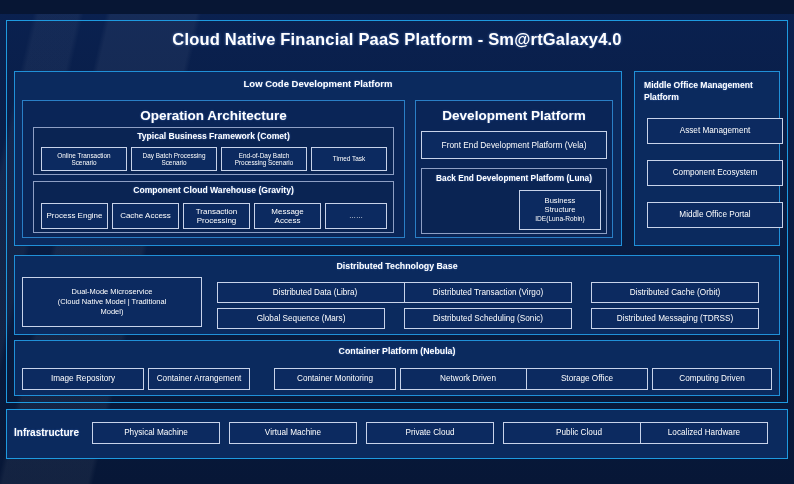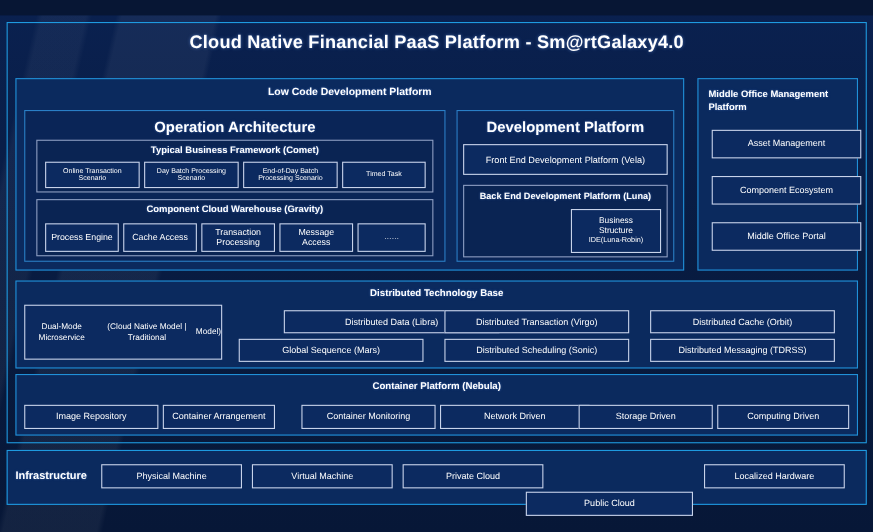--- a/index.html
+++ b/index.html
@@ -115,21 +115,21 @@
   #midoffice-title { position:absolute; left:9px; top:8px; width:128px; text-align:left;
                      font-size:8.6px; line-height:1.35; }
   .mo-cell { left: 647px; width: 136px; height: 26px; font-size: 8.2px; }
 
   
   #dtb { left: 14px; top: 255px; width: 766px; height: 80px; }
   #dtb-title { position:absolute; left:0; top:5px; width:100%; font-size:8.8px; }
 
   #dualmode { position:absolute; left: 22px; top: 277px; width: 180px; height: 50px;
               border:1px solid #c8d3ea; background:#0c2a60; color:#fff;
-              display:flex; flex-direction:row; align-items:center; justify-content:center;
+              display:flex; flex-direction:column; align-items:center; justify-content:center;
               text-align:center; font-size:7.5px; line-height:1.35; }
 
   .dtb-cell { height: 21px; font-size: 8.2px; }
   .dtb-row1 { top: 282px; }
   .dtb-row2 { top: 308px; }
 
   
   #cplat { left: 14px; top: 340px; width: 766px; height: 56px; }
   #cplat-title { position:absolute; left:0; top:5px; width:100%; font-size:8.8px; }
   .cp-cell { top: 368px; height: 22px; font-size: 8.2px; }
@@ -199,39 +199,39 @@
 
   <div class="panel" id="dtb">
     <div class="panel-title" id="dtb-title">Distributed Technology Base</div>
   </div>
   <div id="dualmode">
     <span>Dual-Mode Microservice</span>
     <span>(Cloud Native Model | Traditional</span>
     <span>Model)</span>
   </div>
 
-  <div class="cell dtb-cell dtb-row1" style="left:217px; width:196px;margin-left:41px;">Distributed Data (Libra)</div>
+  <div class="cell dtb-cell dtb-row1" style="left:217px; width:196px;">Distributed Data (Libra)</div>
   <div class="cell dtb-cell dtb-row1" style="left:404px; width:168px;">Distributed Transaction (Virgo)</div>
   <div class="cell dtb-cell dtb-row1" style="left:591px; width:168px;">Distributed Cache (Orbit)</div>
 
   <div class="cell dtb-cell dtb-row2" style="left:217px; width:168px;">Global Sequence (Mars)</div>
   <div class="cell dtb-cell dtb-row2" style="left:404px; width:168px;">Distributed Scheduling (Sonic)</div>
   <div class="cell dtb-cell dtb-row2" style="left:591px; width:168px;">Distributed Messaging (TDRSS)</div>
 
   <div class="panel" id="cplat">
     <div class="panel-title" id="cplat-title">Container Platform (Nebula)</div>
   </div>
   <div class="cell cp-cell" style="left:22px; width:122px;">Image Repository</div>
   <div class="cell cp-cell" style="left:148px; width:102px;">Container Arrangement</div>
   <div class="cell cp-cell" style="left:274px; width:122px;">Container Monitoring</div>
   <div class="cell cp-cell" style="left:400px; width:136px;">Network Driven</div>
-  <div class="cell cp-cell" style="left:526px; width:122px;">Storage Driven</div>
+  <div class="cell cp-cell" style="left:526px; width:122px;">Storage Office</div>
   <div class="cell cp-cell" style="left:652px; width:120px;">Computing Driven</div>
 
   <div class="infra-frame"></div>
   <div id="infra-label">Infrastructure</div>
   <div class="cell infra-cell" style="left:92px; width:128px;">Physical Machine</div>
   <div class="cell infra-cell" style="left:229px; width:128px;">Virtual Machine</div>
   <div class="cell infra-cell" style="left:366px; width:128px;">Private Cloud</div>
-  <div class="cell infra-cell" style="left:478px; width:152px;margin-top:25px;">Public Cloud</div>
+  <div class="cell infra-cell" style="left:503px; width:152px;">Public Cloud</div>
   <div class="cell infra-cell" style="left:640px; width:128px;">Localized Hardware</div>
 
 </div>
 
 </body></html>

